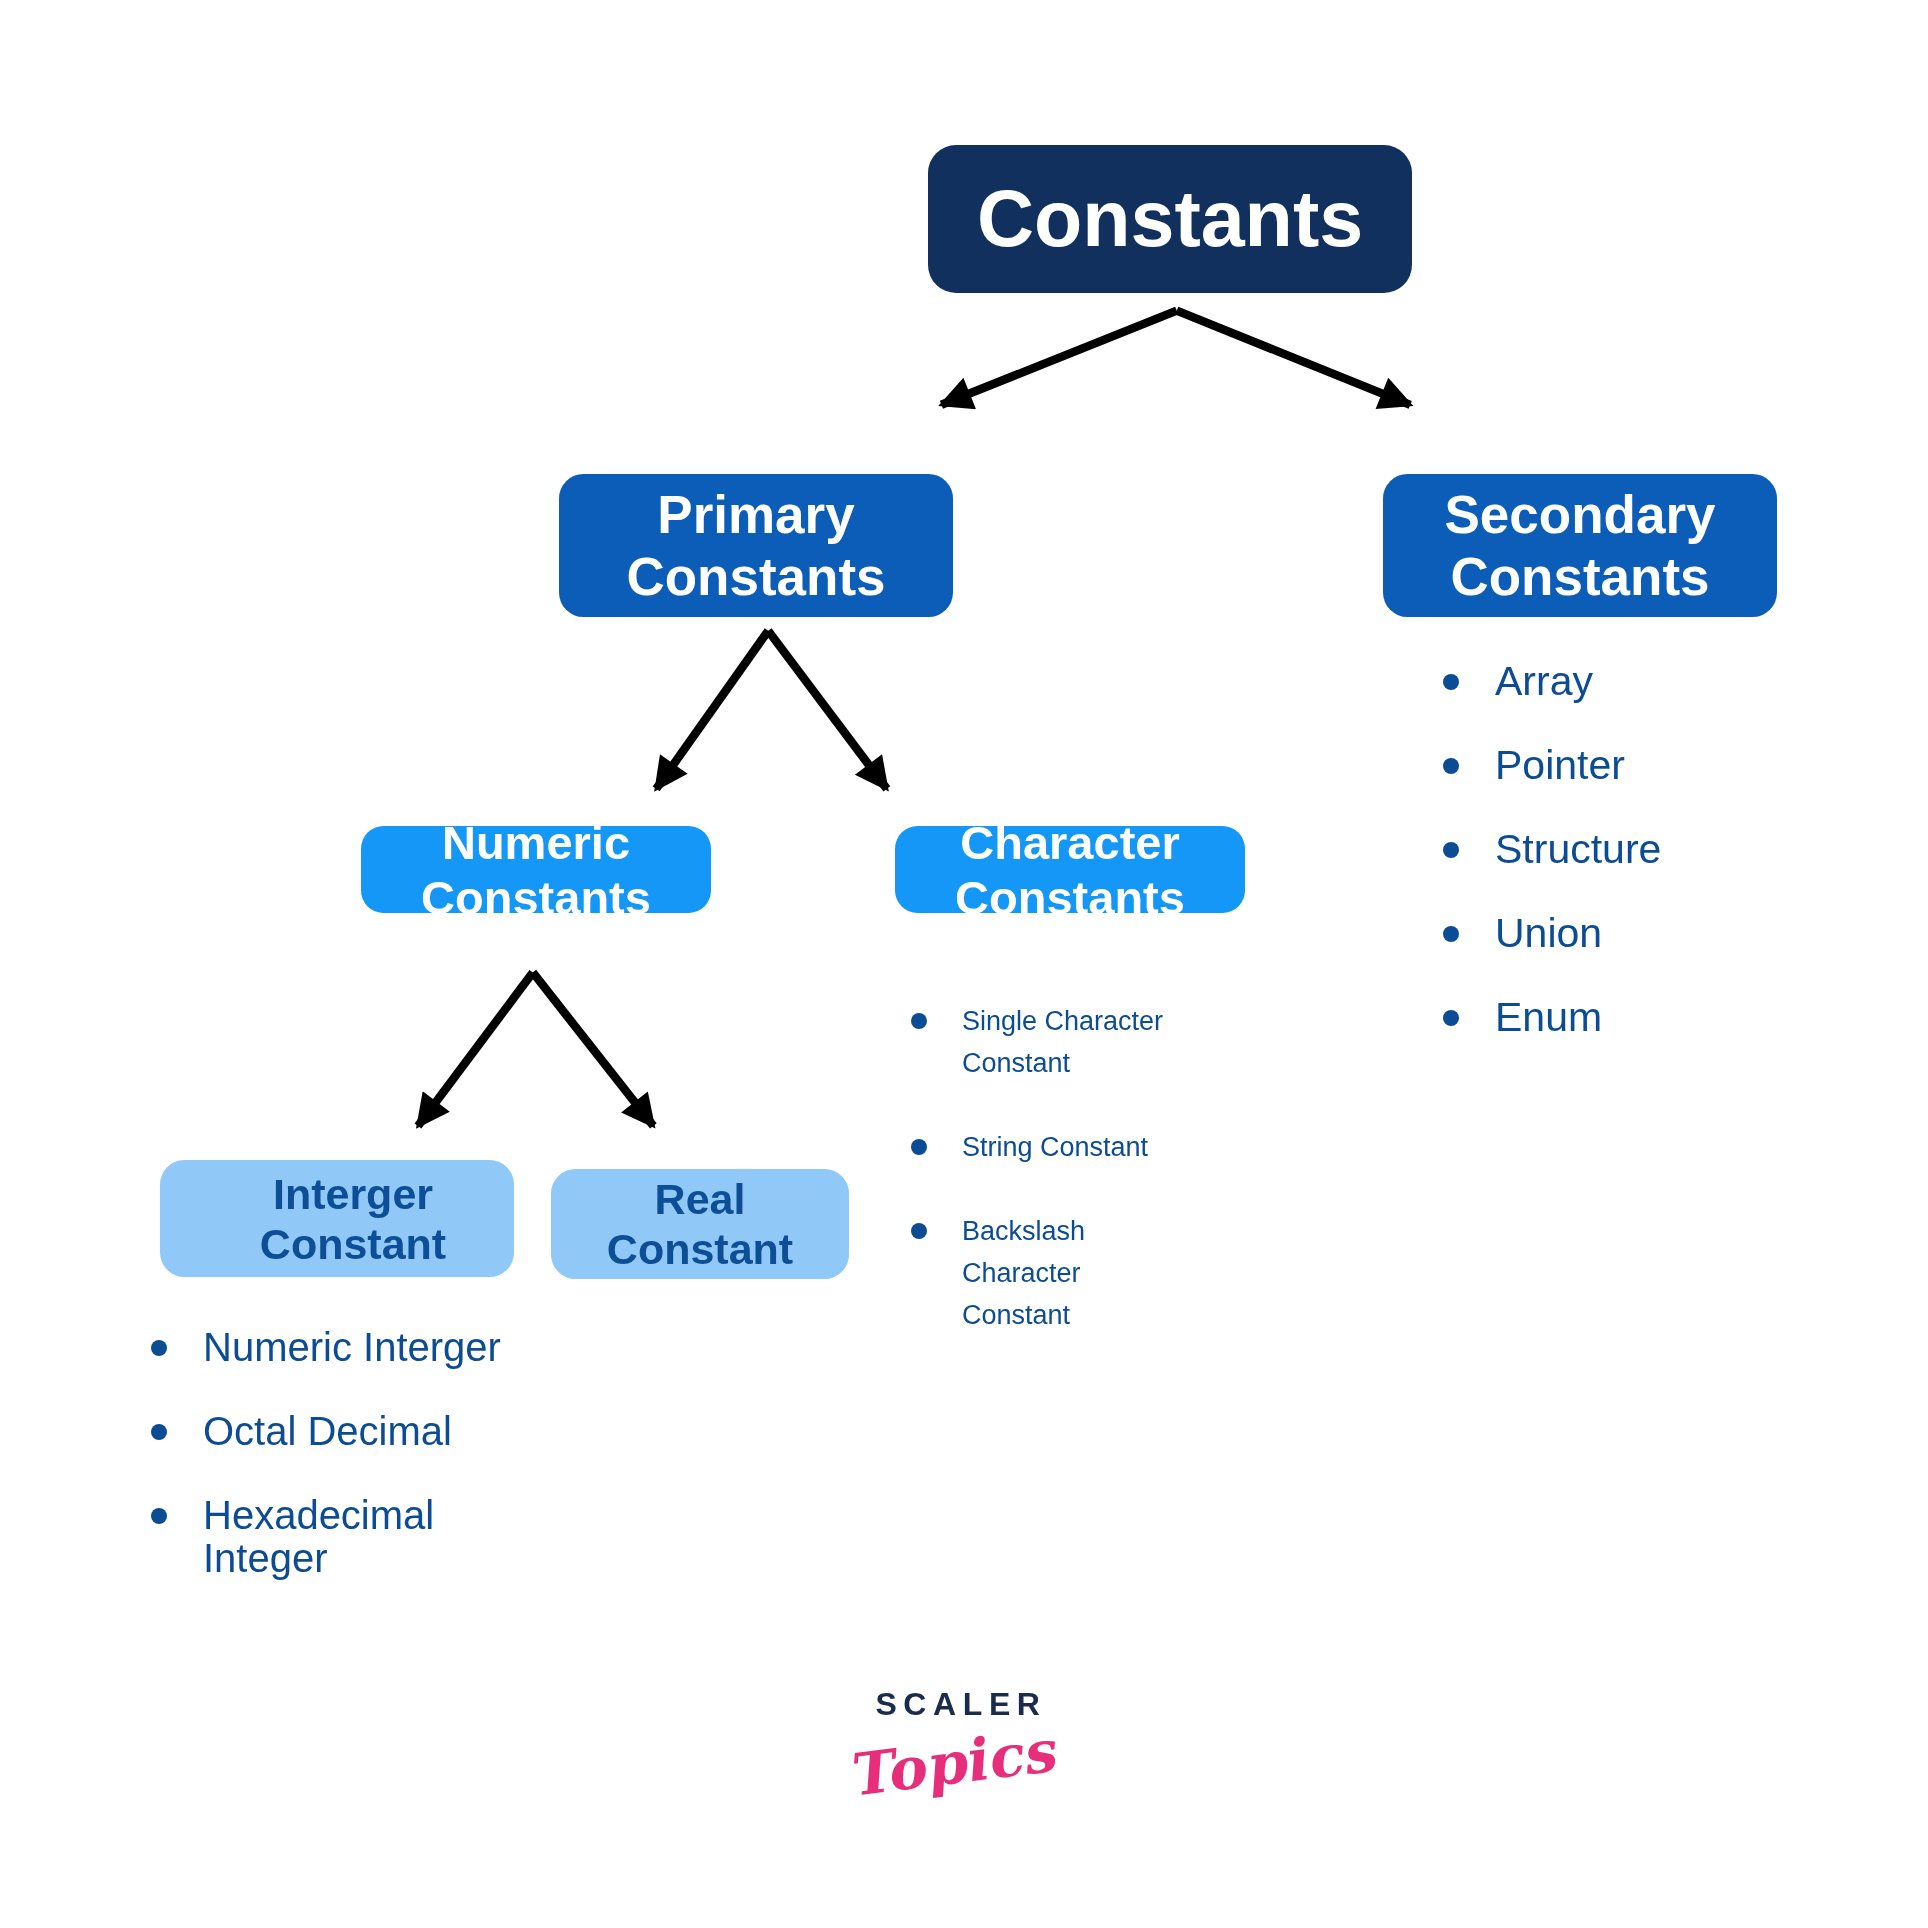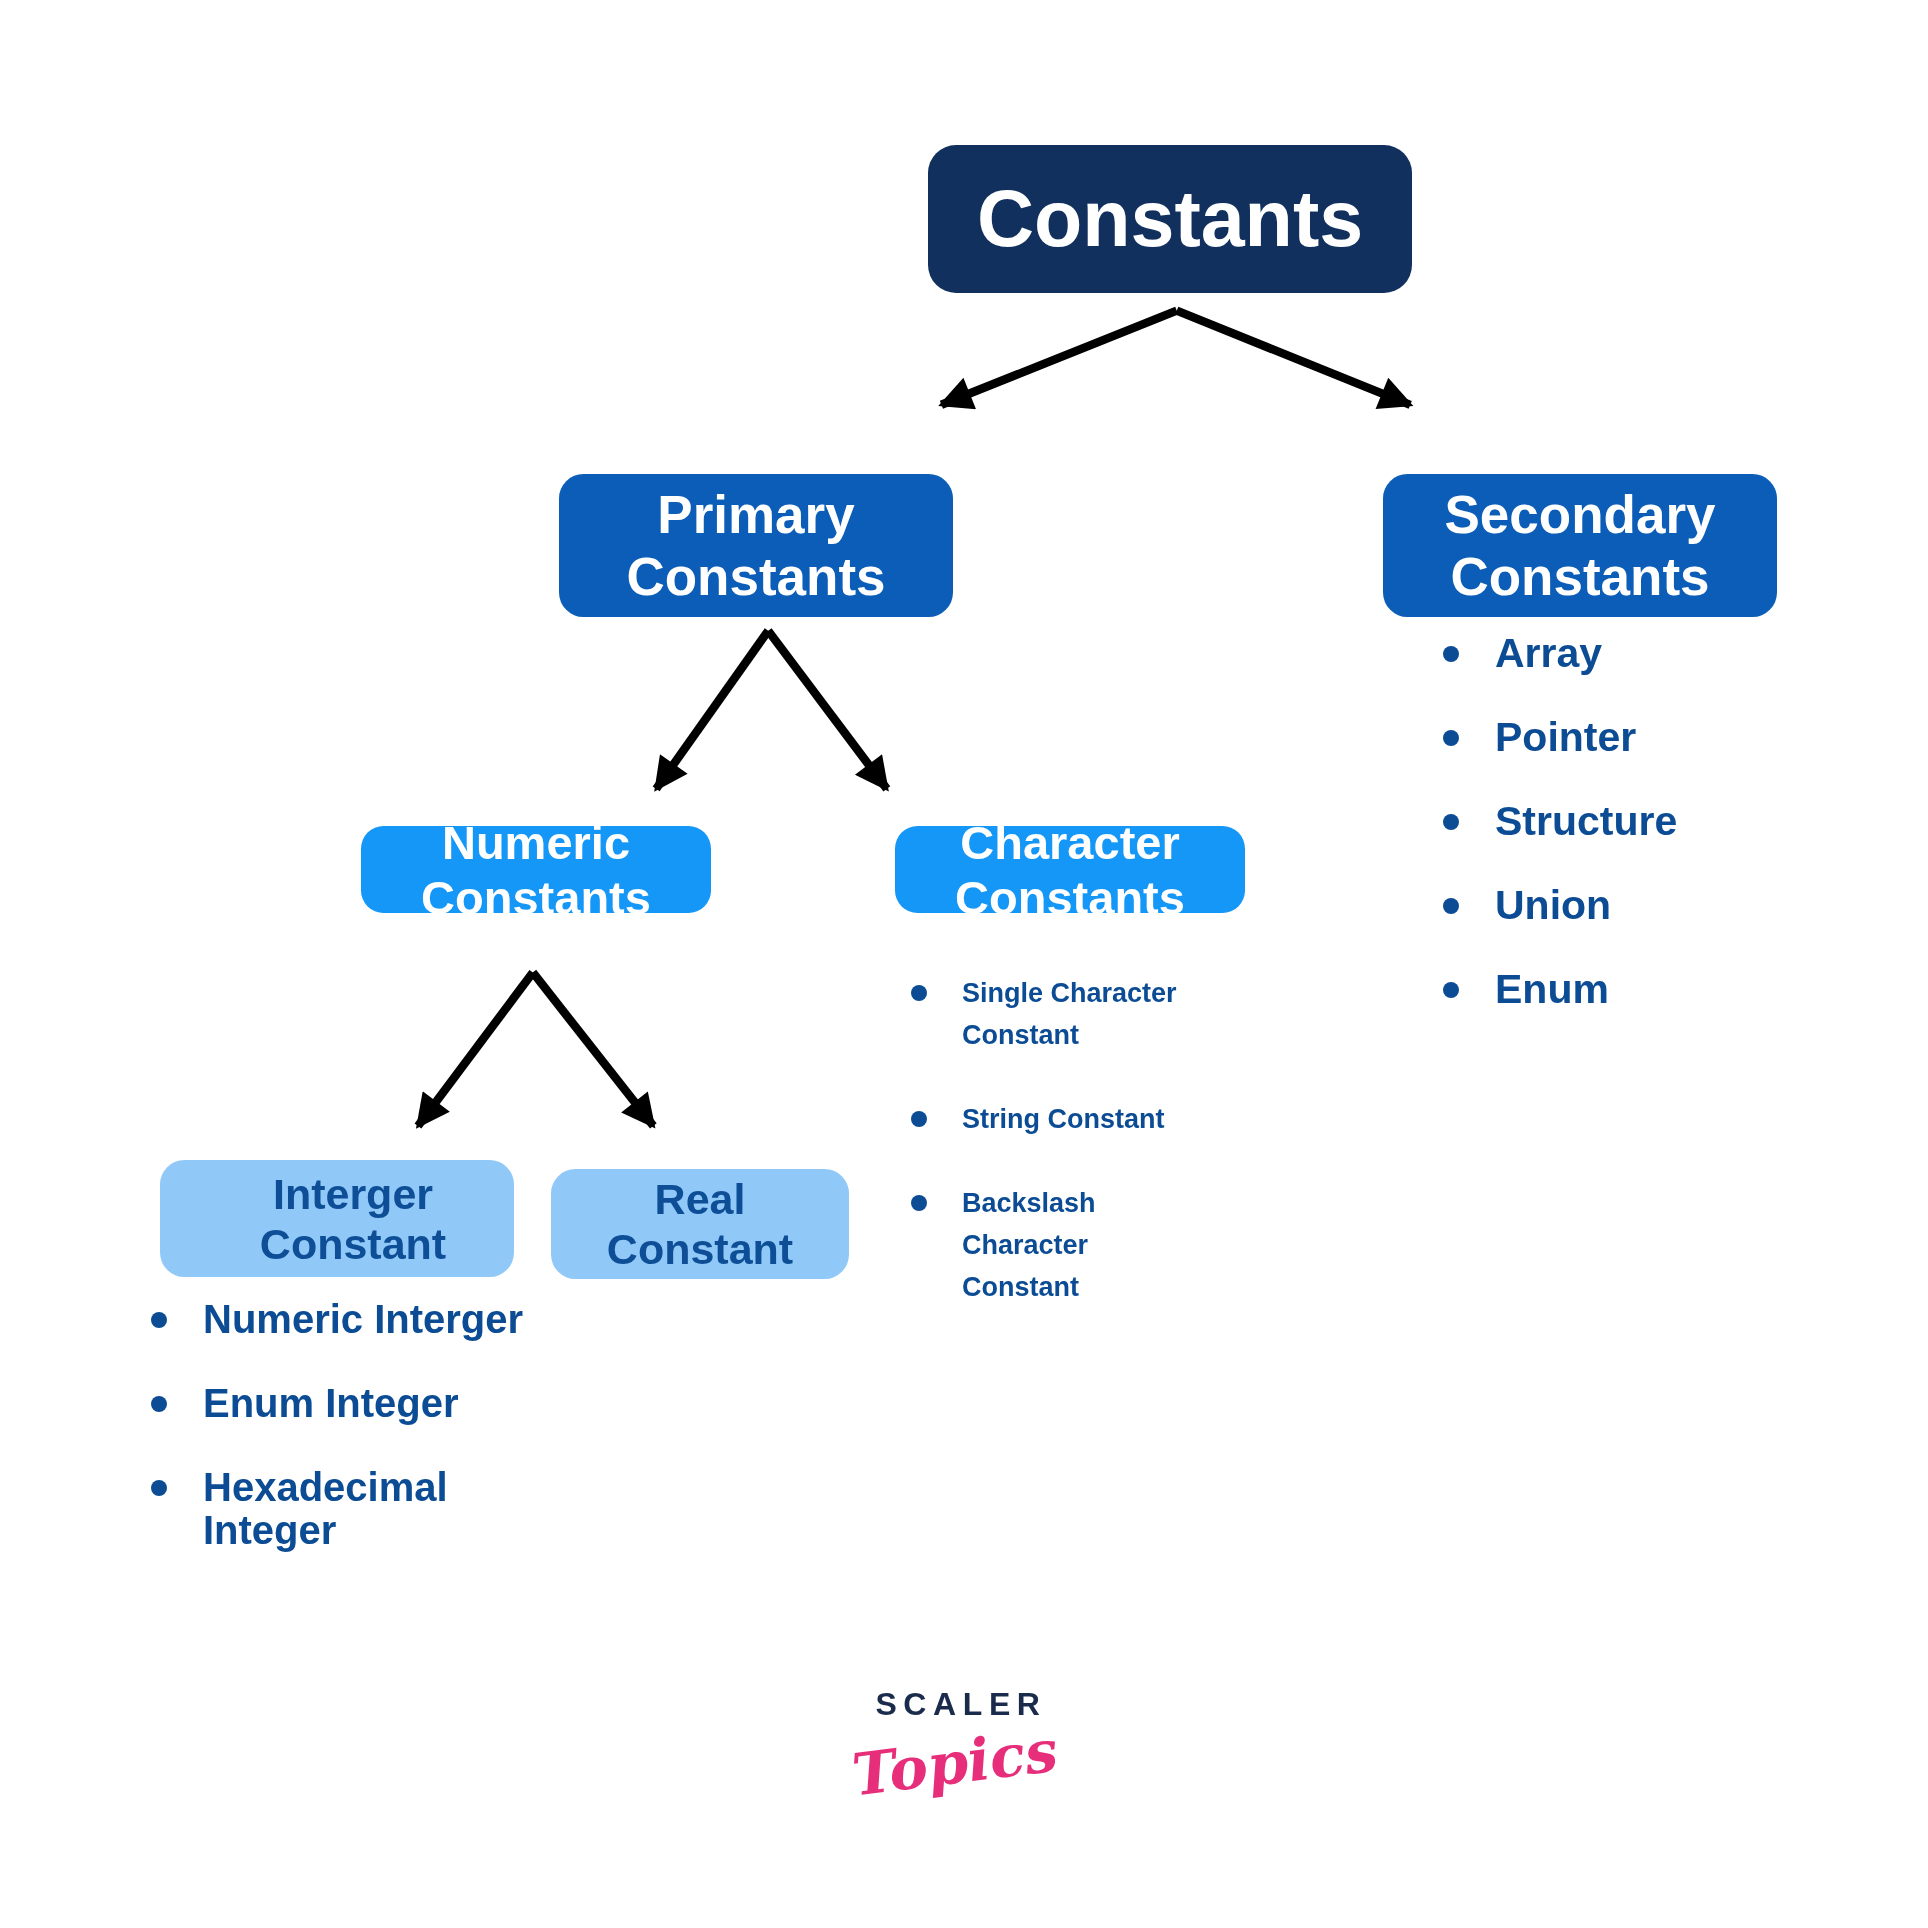--- a/index.html
+++ b/index.html
@@ -15,21 +15,21 @@
   .node-l2{width:394px;height:143px;background:#0B5DB7;border-radius:24.5px;font-size:53px;line-height:62px;}
   .node-primary{left:559px;top:474px;}
   .node-secondary{left:1383px;top:474px;}
   .node-l3{width:350px;height:87px;background:#1497F7;border-radius:22.6px;font-size:47px;line-height:55px;}
   .node-numeric{left:361px;top:826px;}
   .node-character{left:895px;top:826px;}
   .node-l4{background:#90C9F8;border-radius:24.5px;color:#0D4E96;font-size:43px;line-height:50px;}
   .node-integer{left:160px;top:1160px;width:322px;height:117px;padding-left:32px;}
   .node-real{left:551px;top:1169px;width:298px;height:110px;}
 
-  .blist{position:absolute;color:#0C4C94;font-weight:bold;}
+  .blist{position:absolute;color:#0C4C94;font-weight:normal;margin-top:28px;}
   .blist .item{display:flex;align-items:flex-start;}
   .blist .dot{flex:0 0 auto;width:16px;height:16px;border-radius:50%;background:#0C4C94;}
   .list-secondary{left:1443px;top:633px;font-size:41px;line-height:41px;}
   .list-secondary .item{margin-bottom:43px;}
   .list-secondary .dot{margin:13px 36px 0 0;}
   .list-character{left:911px;top:972px;font-size:27px;line-height:42px;width:395px;}
   .list-character .item{margin-bottom:42px;}
   .list-character .dot{margin:13px 35px 0 0;}
   .list-integer{left:151px;top:1298px;font-size:40px;line-height:43px;width:414px;}
   .list-integer .item{margin-bottom:41px;}
@@ -145,21 +145,21 @@
   <div class="blist list-integer">
     <div class="item">
       <span class="dot"></span>
       <span>
         <div>Numeric Interger</div>
       </span>
     </div>
     <div class="item">
       <span class="dot"></span>
       <span>
-        <div>Enum Integer</div>
+        <div>Octal Decimal</div>
       </span>
     </div>
     <div class="item">
       <span class="dot"></span>
       <span>
         <div>Hexadecimal</div>
         <div>Integer</div>
       </span>
     </div>
   </div>

